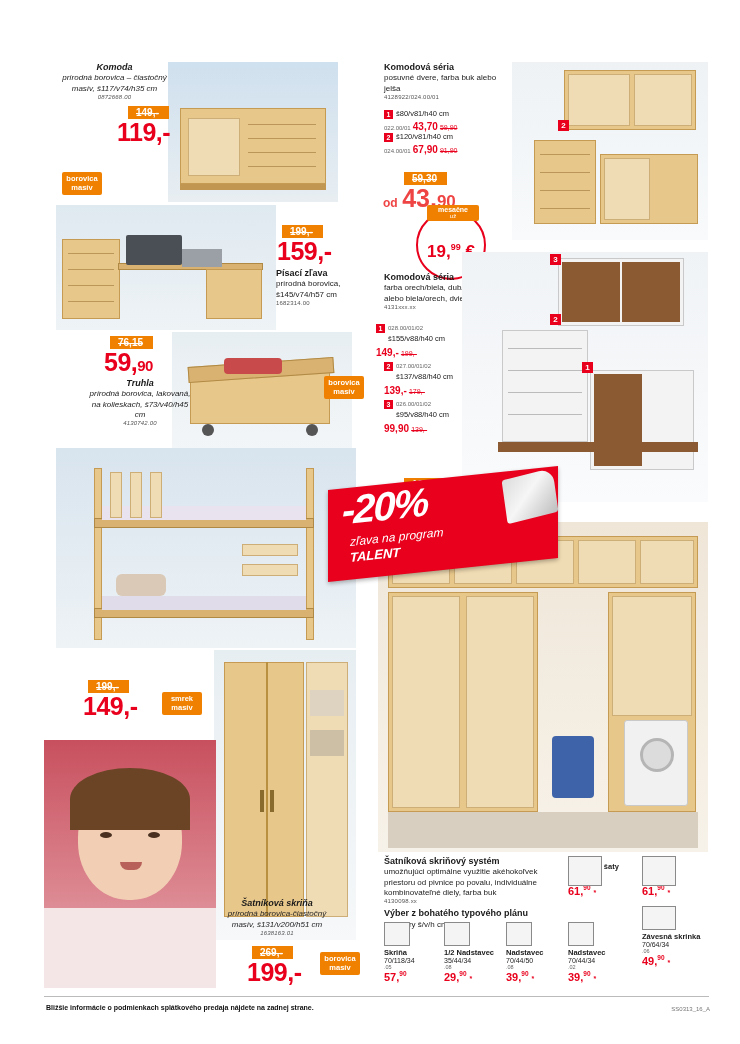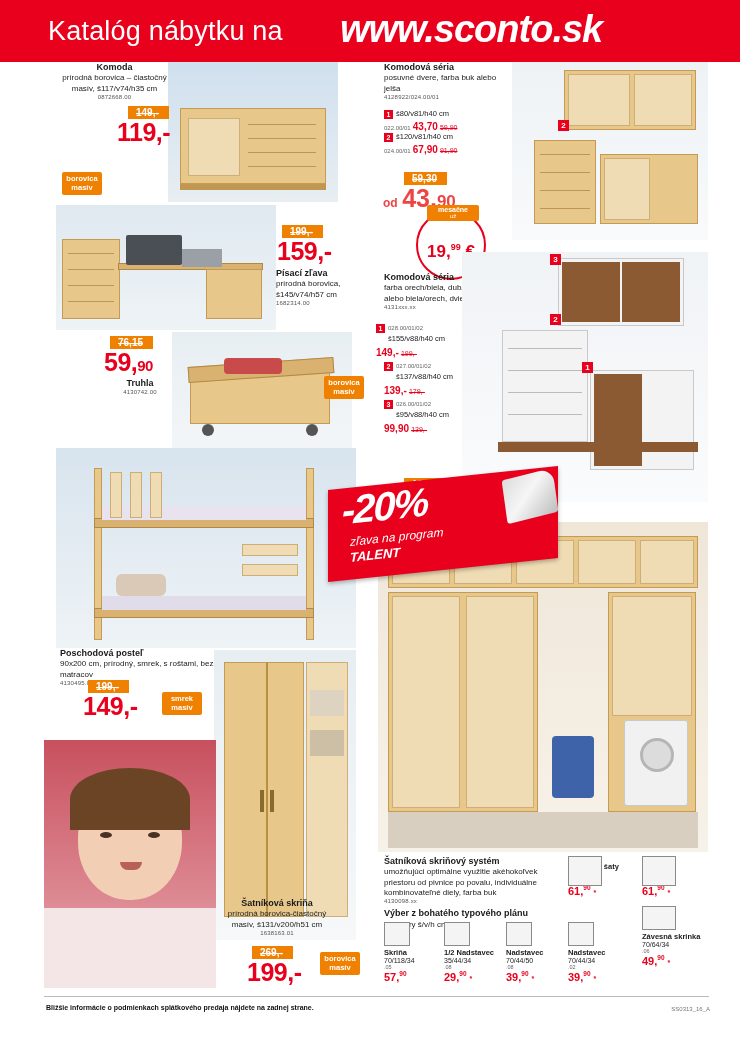--- a/index.html
+++ b/index.html
@@ -58,21 +58,21 @@
     color:#ef4444; font-weight:bold; white-space:nowrap;
   }
   .od .lbl { font-size:12px; font-weight:bold; }
   .od .big { font-size:25px; }
   .od .dec { font-size:17px; }
 
   .title { font-size:9px; font-weight:bold; line-height:1.25; }
   .desc  { font-size:8px; line-height:1.3; color:#222; }
   .code  { font-size:6px; color:#555; letter-spacing:0.2px; }
 
-  .center { text-align:center; }
+  .center { text-align:center;font-style:italic; }
 
   
   .badge {
     position:absolute;
     background:#f08000; color:#ffffff;
     font-size:7.5px; font-weight:bold; line-height:1.15;
     padding:3px 4px; border-radius:2px;
     text-align:center; width:40px;
   }
 
@@ -169,24 +169,20 @@
   .wood2 { background:#d9b272; border:1px solid #b08a45; }
   .wood3 { background:#f0dcb4; border:1px solid #cdae77; }
   .white { background:#f3f3f3; border:1px solid #c9c9c9; }
   .drawerline { position:absolute; background:rgba(150,110,50,.55); height:1px; }
 </style>
 </head>
 <body>
 
 <div class="page">
 
-  <div class="header">
-    <div class="kat">Katalóg nábytku na</div>
-    <div class="www">www.sconto.sk</div>
-  </div>
 
   <div class="photo" style="left:168px; top:62px; width:170px; height:140px; background:linear-gradient(#cfe0ee,#e8eef2);">
     <div style="position:absolute;left:12px;top:46px;width:146px;height:76px;" class="wood"></div>
     <div style="position:absolute;left:20px;top:56px;width:52px;height:58px;" class="wood3"></div>
     <div class="drawerline" style="left:80px;top:62px;width:68px;"></div>
     <div class="drawerline" style="left:80px;top:76px;width:68px;"></div>
     <div class="drawerline" style="left:80px;top:90px;width:68px;"></div>
     <div class="drawerline" style="left:80px;top:104px;width:68px;"></div>
     <div style="position:absolute;left:12px;top:122px;width:146px;height:6px;background:#c09650;"></div>
   </div>
@@ -227,44 +223,40 @@
     <div style="position:absolute;left:52px;top:26px;width:58px;height:16px;background:#c94a4a;border-radius:4px;"></div>
     <div style="position:absolute;left:30px;top:92px;width:12px;height:12px;border-radius:50%;background:#555;"></div>
     <div style="position:absolute;left:134px;top:92px;width:12px;height:12px;border-radius:50%;background:#555;"></div>
   </div>
   <div class="oldprice" style="left:110px; top:336px;">76,15</div>
   <div class="newprice" style="left:104px; top:348px;">
     <span>59,</span><small>90</small>
   </div>
   <div style="position:absolute;left:86px;top:378px;width:108px;" class="center">
     <div class="title">Truhla</div>
+    <div class="desc">prírodná borovica, lakovaná, na kolieskach, š73/v40/h45 cm</div>
     <div class="code">4130742.00</div>
   </div>
   <div class="badge" style="left:324px; top:376px;">borovica masív</div>
 
   <div class="photo" style="left:56px; top:448px; width:300px; height:200px; background:linear-gradient(#d8e4ee,#eef3f6);">
     <div style="position:absolute;left:38px;top:20px;width:8px;height:172px;" class="wood"></div>
     <div style="position:absolute;left:250px;top:20px;width:8px;height:172px;" class="wood"></div>
     <div style="position:absolute;left:38px;top:70px;width:220px;height:10px;" class="wood2"></div>
     <div style="position:absolute;left:38px;top:160px;width:220px;height:10px;" class="wood2"></div>
     <div style="position:absolute;left:46px;top:58px;width:204px;height:14px;background:#e9e3ef;"></div>
     <div style="position:absolute;left:46px;top:148px;width:204px;height:14px;background:#e0dcea;"></div>
     <div style="position:absolute;left:54px;top:24px;width:12px;height:46px;" class="wood3"></div>
     <div style="position:absolute;left:74px;top:24px;width:12px;height:46px;" class="wood3"></div>
     <div style="position:absolute;left:94px;top:24px;width:12px;height:46px;" class="wood3"></div>
     <div style="position:absolute;left:186px;top:96px;width:56px;height:12px;" class="wood3"></div>
     <div style="position:absolute;left:186px;top:116px;width:56px;height:12px;" class="wood3"></div>
     <div style="position:absolute;left:60px;top:126px;width:50px;height:22px;background:#d9c9b6;border-radius:6px;"></div>
   </div>
 
-  <div style="position:absolute;left:60px;top:648px;width:160px;">
-    <div class="title">Poschodová posteľ</div>
-    <div class="desc">90x200 cm, prírodný, smrek, s roštami, bez matracov</div>
-    <div class="code">4130495.00</div>
-  </div>
   <div class="oldprice" style="left:88px; top:680px;">199,-</div>
   <div class="newprice" style="left:83px; top:692px;">149,-</div>
   <div class="badge" style="left:162px; top:692px;">smrek masív</div>
 
   <div class="photo" style="left:214px; top:650px; width:142px; height:290px; background:linear-gradient(#e7eef2,#f6f8f9);">
     <div style="position:absolute;left:10px;top:12px;width:80px;height:255px;" class="wood"></div>
     <div style="position:absolute;left:52px;top:12px;width:2px;height:255px;background:#b9903f;"></div>
     <div style="position:absolute;left:46px;top:140px;width:4px;height:22px;background:#8a6b2e;"></div>
     <div style="position:absolute;left:56px;top:140px;width:4px;height:22px;background:#8a6b2e;"></div>
     <div style="position:absolute;left:92px;top:12px;width:42px;height:255px;" class="wood3"></div>

